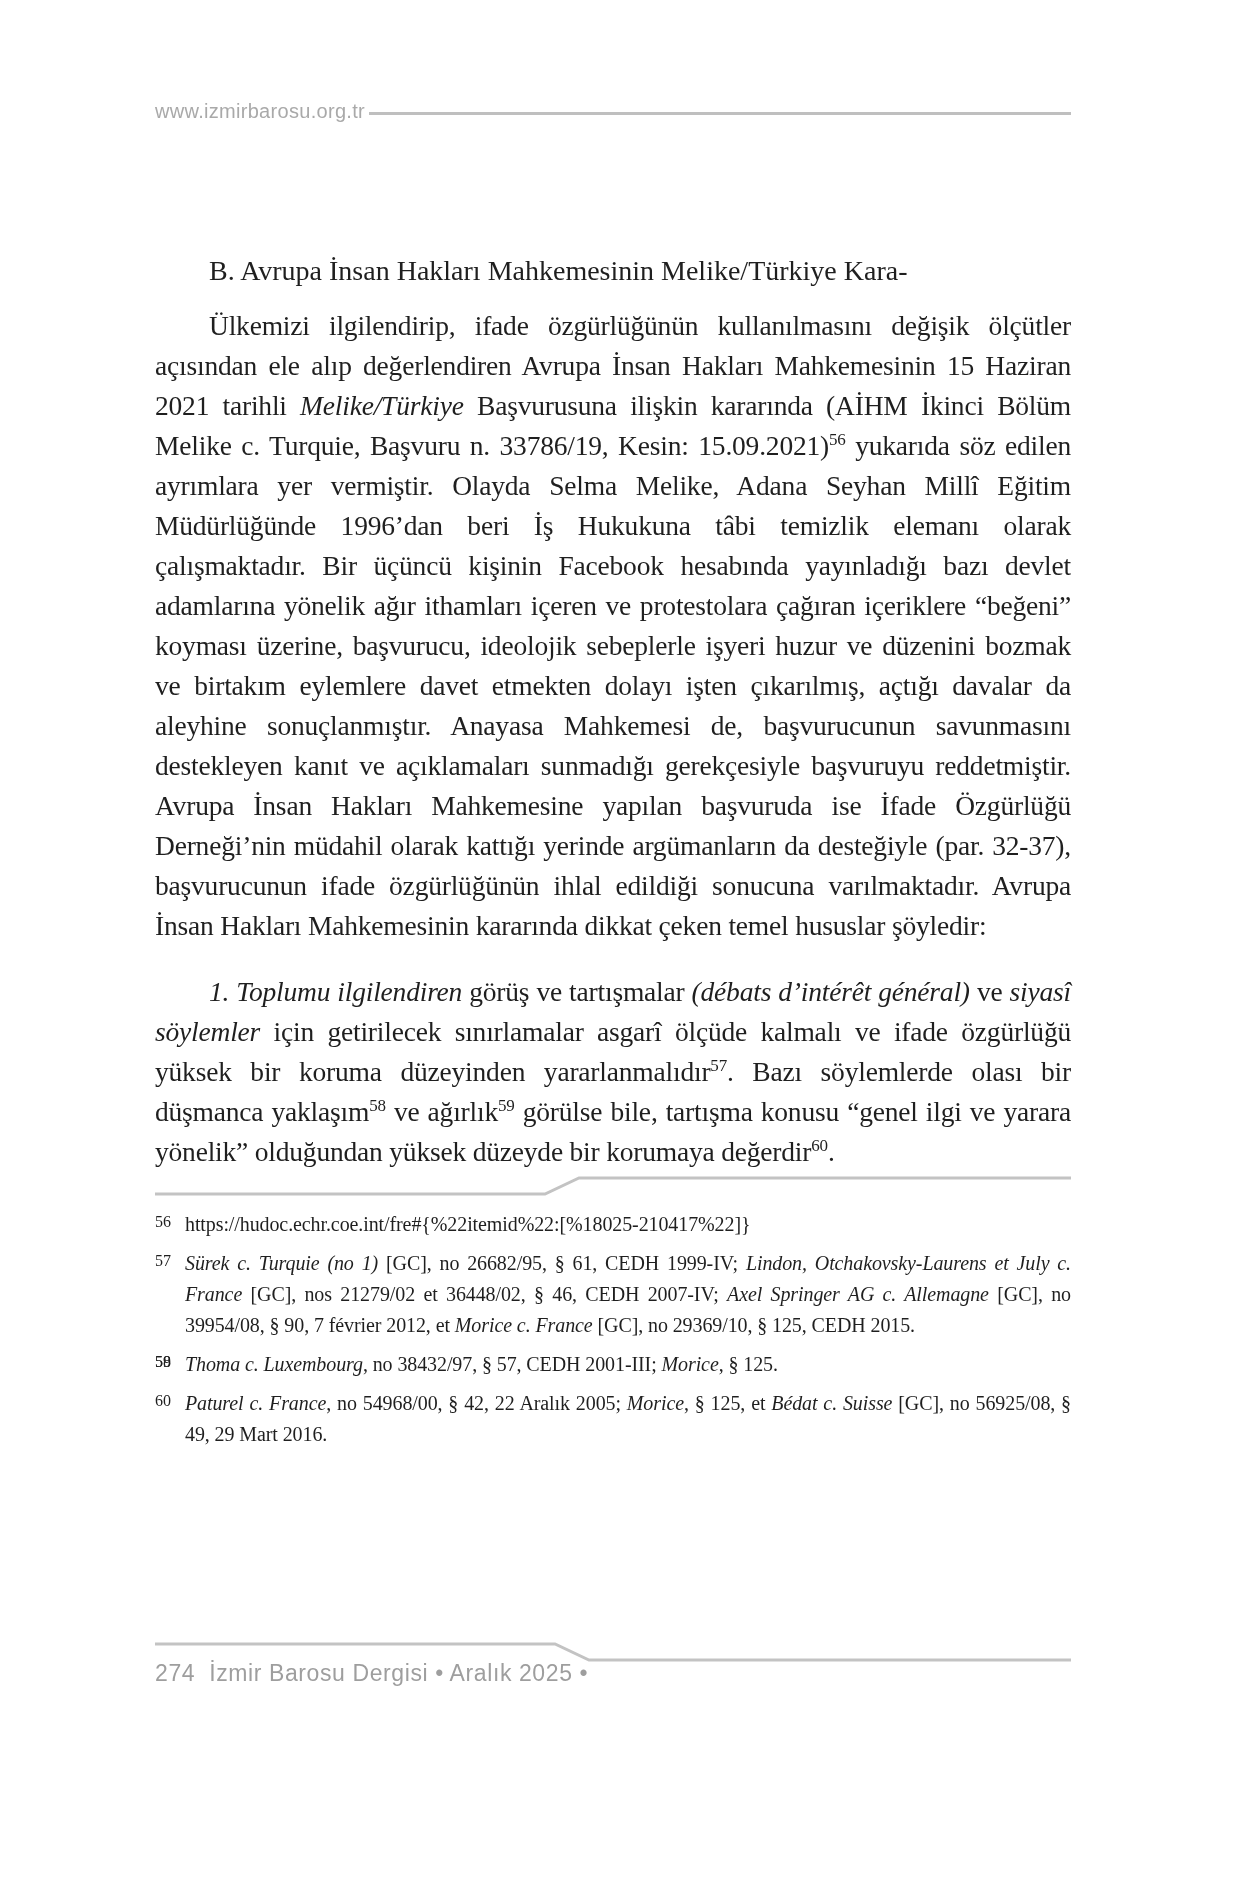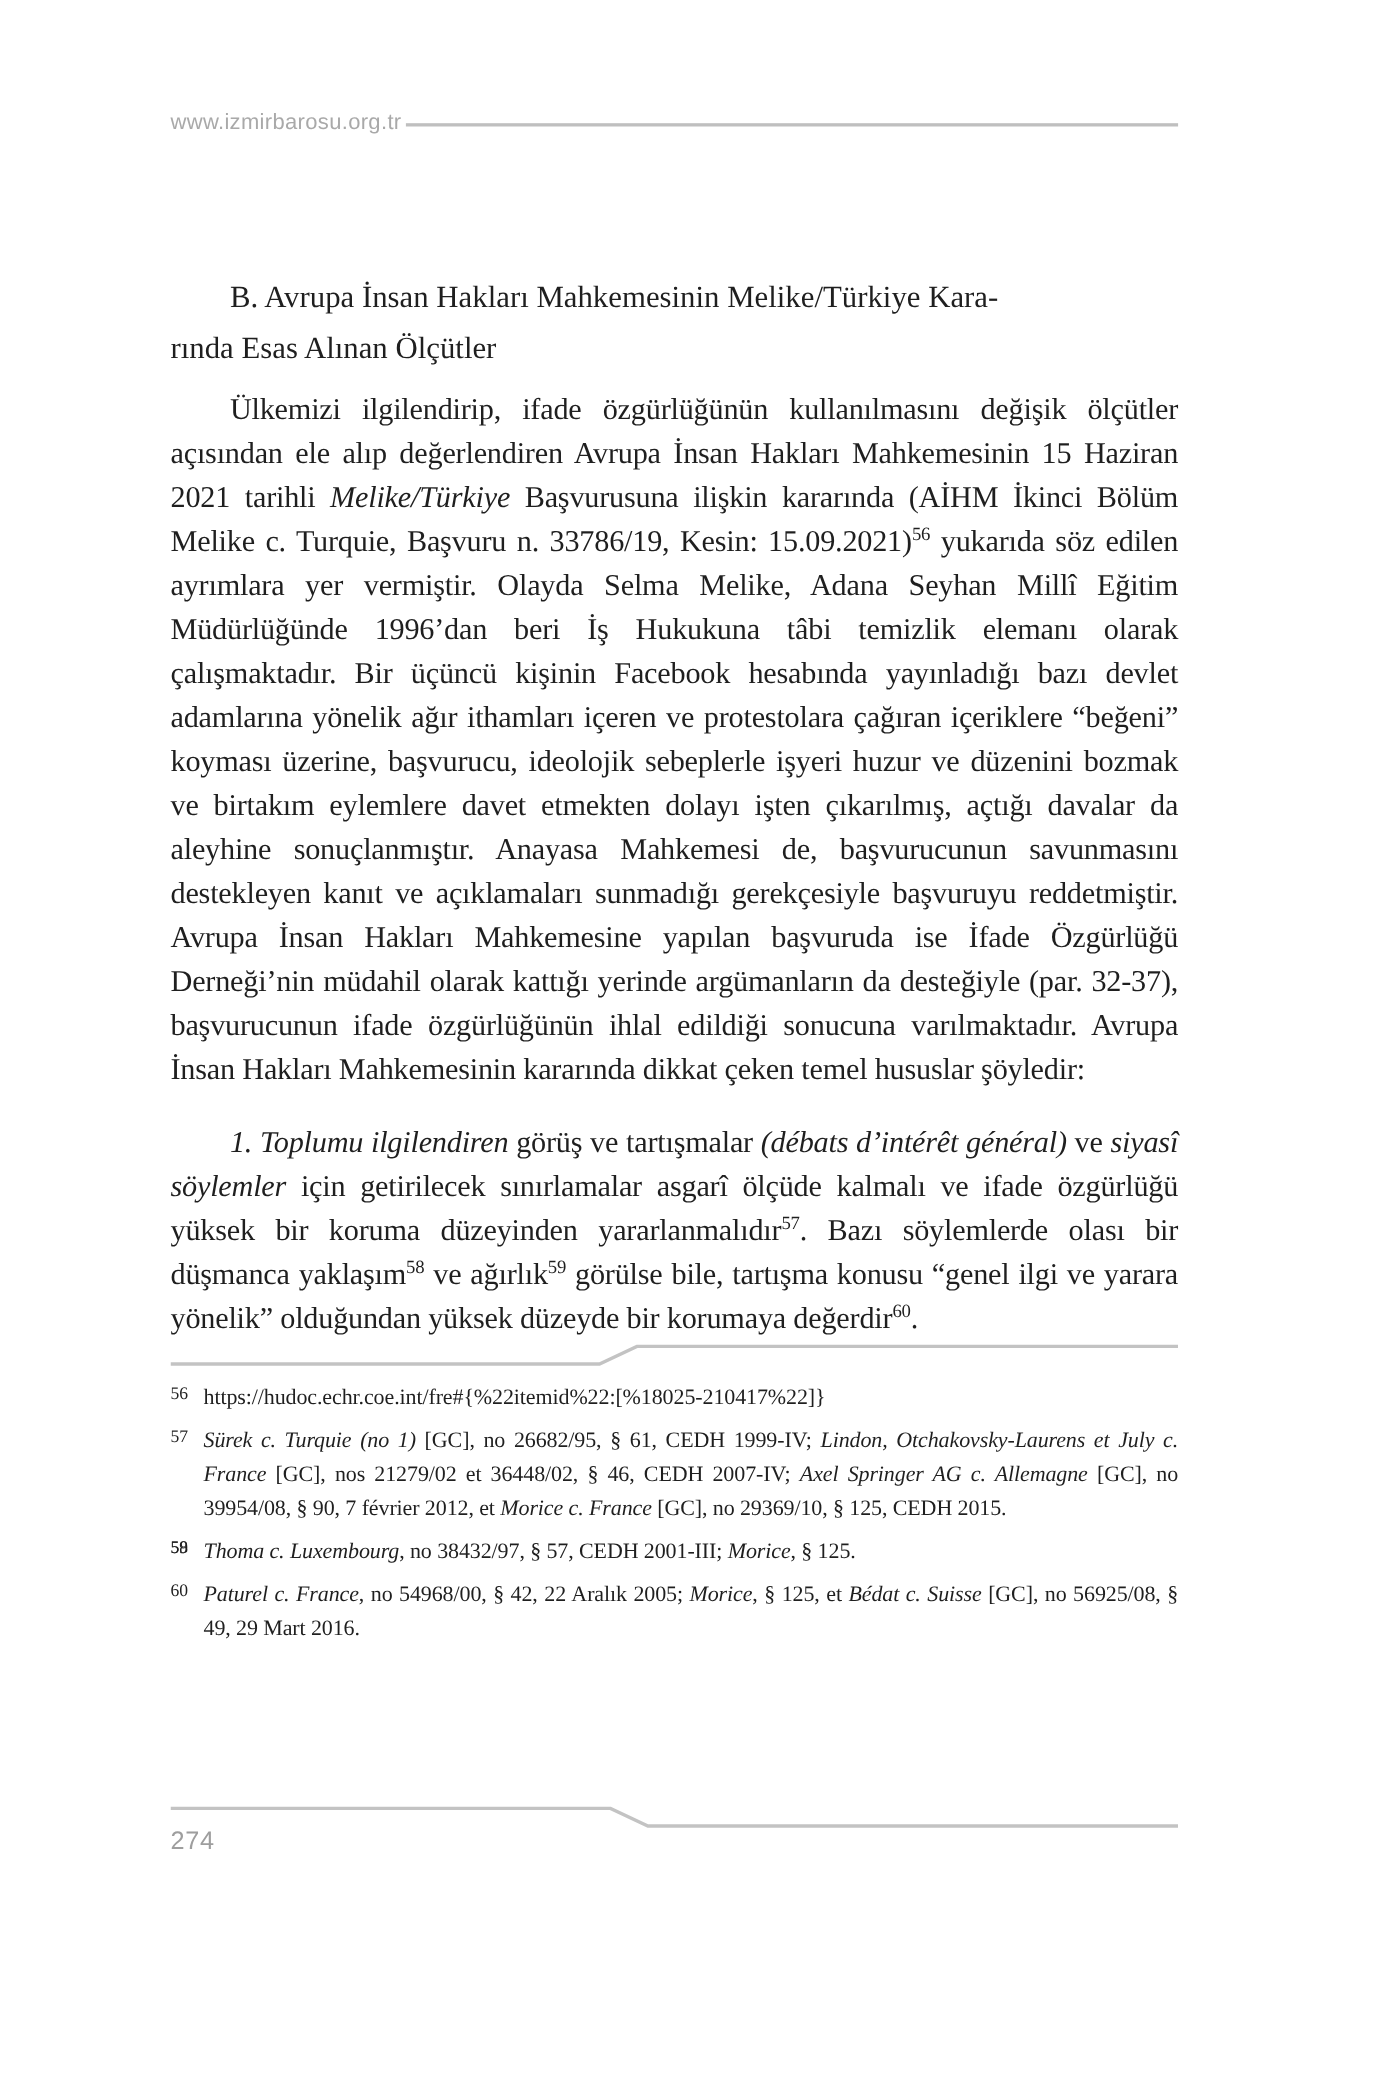--- a/index.html
+++ b/index.html
@@ -50,21 +50,20 @@
 
 <div class="hdr">
   <span class="site-url">www.izmirbarosu.org.tr</span>
   <div class="hdr-rule"></div>
 </div>
 
 <div class="content">
 
   <div class="heading">
     <div class="hl first">B. Avrupa İnsan Hakları Mahkemesinin Melike/Türkiye Kara-</div>
-    <div class="hl">rında Esas Alınan Ölçütler</div>
   </div>
 
   <p class="body-par p1" lang="tr"><span>Ülkemizi ilgilendirip, ifade özgürlüğünün kullanılmasını değişik ölçütler açısından ele alıp değerlendiren Avrupa İnsan Hakları Mahkemesinin 15 Haziran 2021 tarihli </span><span class="it">Melike/Türkiye</span><span> Başvurusuna ilişkin kararında (AİHM İkinci Bölüm Melike c. Turquie, Başvuru n. 33786/19, Kesin: 15.09.2021)</span><sup class="fn-ref">56</sup><span> yukarıda söz edilen ayrımlara yer vermiştir. Olayda Selma Melike, Adana Seyhan Millî Eğitim Müdürlüğünde 1996’dan beri İş Hukukuna tâbi temizlik elemanı olarak çalışmaktadır. Bir üçüncü kişinin Facebook hesabında yayınladığı bazı devlet adamlarına yönelik ağır ithamları içeren ve protestolara çağıran içeriklere “beğeni” koyması üzerine, başvurucu, ideolojik sebeplerle işyeri huzur ve düzenini bozmak ve birtakım eylemlere davet etmekten dolayı işten çıkarılmış, açtığı davalar da aleyhine sonuçlanmıştır. Anayasa Mahkemesi de, başvurucunun savunmasını destekleyen kanıt ve açıklamaları sunmadığı gerekçesiyle başvuruyu reddetmiştir. Avrupa İnsan Hakları Mahkemesine yapılan başvuruda ise İfade Özgürlüğü Derneği’nin müdahil olarak kattığı yerinde argümanların da desteğiyle (par. 32-37), başvurucunun ifade özgürlüğünün ihlal edildiği sonucuna varılmaktadır. Avrupa İnsan Hakları Mahkemesinin kararında dikkat çeken temel hususlar şöyledir:</span></p>
 
   <p class="body-par p2" lang="tr"><span class="it">1. Toplumu ilgilendiren</span><span> görüş ve tartışmalar </span><span class="it">(débats d’intérêt général)</span><span> ve </span><span class="it">siyasî söylemler</span><span> için getirilecek sınırlamalar asgarî ölçüde kalmalı ve ifade özgürlüğü yüksek bir koruma düzeyinden yararlanmalıdır</span><sup class="fn-ref">57</sup><span>. Bazı söylemlerde olası bir düşmanca yaklaşım</span><sup class="fn-ref">58</sup><span> ve ağırlık</span><sup class="fn-ref">59</sup><span> görülse bile, tartışma konusu “genel ilgi ve yarara yönelik” olduğundan yüksek düzeyde bir korumaya değerdir</span><sup class="fn-ref">60</sup><span>.</span></p>
 
   <svg class="fn-sep" width="916" height="22" viewBox="0 0 916 22">
     <polyline points="0,19 390,19 424,3 916,3"></polyline>
   </svg>
 
@@ -91,13 +90,14 @@
   </div>
 
 </div>
 
 <svg class="ft-rule" width="916" height="22" viewBox="0 0 916 22">
   <polyline points="0,3 400,3 434,19 916,19"></polyline>
 </svg>
 
 <div class="ftr">
   <span>274</span>
+  <span>İzmir Barosu Dergisi • Aralık 2025 •</span>
 </div>
 
 </body></html>

